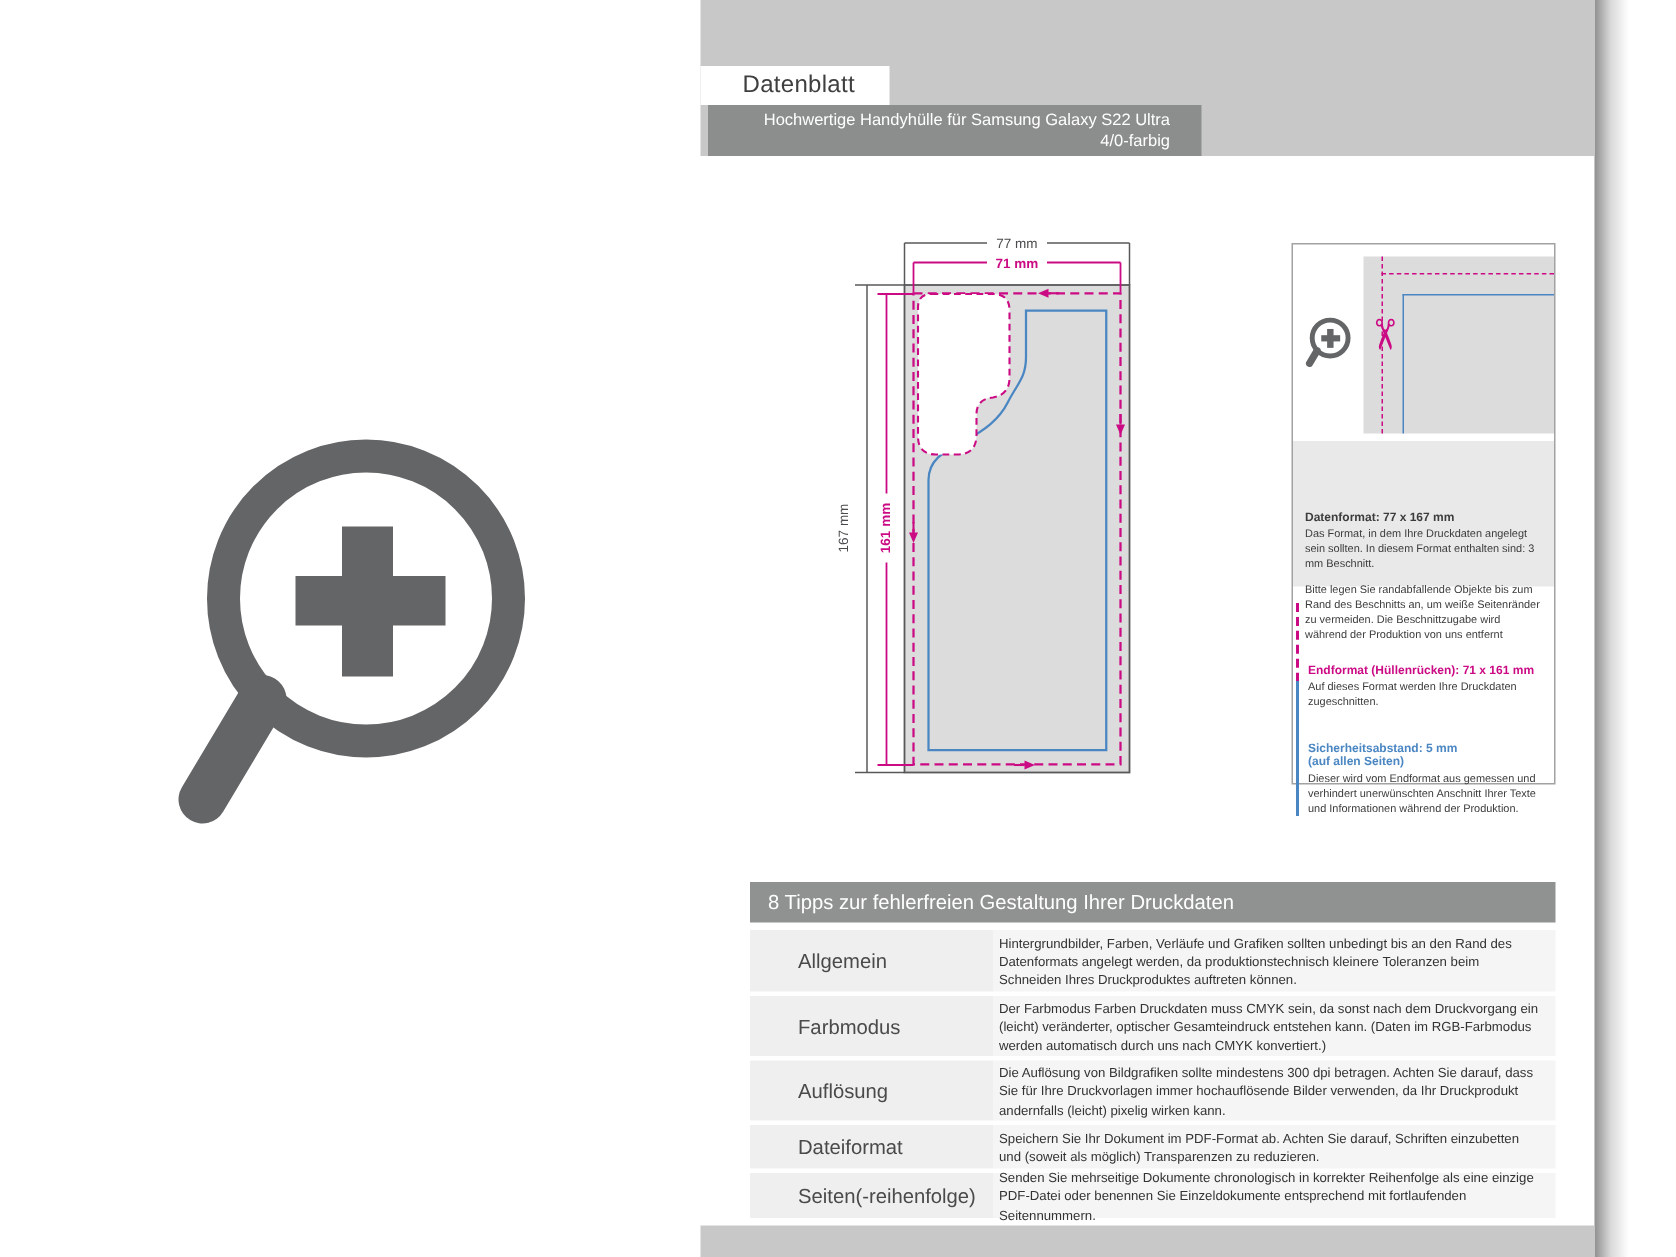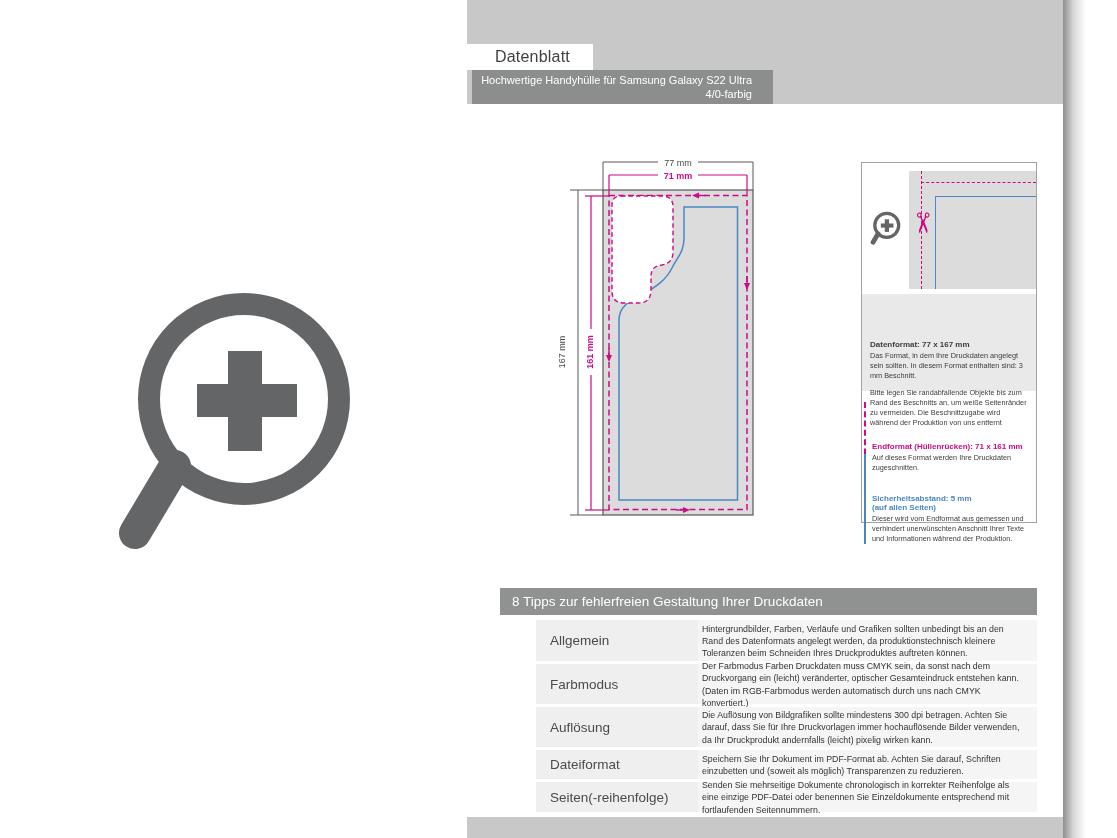--- a/index.html
+++ b/index.html
@@ -8,21 +8,21 @@
 
   
   .page { position:absolute; left:467px; top:0; width:596px; height:838px; background:#ffffff; }
   .page-shadow { position:absolute; left:1063px; top:0; width:24px; height:838px;
     background:linear-gradient(to right,#8f8f8f,#d9d9d9 45%,#ffffff 95%); }
 
   
   .header-gray { position:absolute; left:467px; top:0; width:596px; height:104px; background:#c8c8c8; }
   .tab { position:absolute; left:467px; top:44px; width:126px; height:26px; background:#ffffff;
     color:#3f3f3f; font-size:16px; line-height:26px; padding-left:28px; letter-spacing:.2px; }
-  .title-band { position:absolute; left:472px; top:70px; width:301px; height:34px; background:#8b8e8d;
+  .title-band { position:absolute; left:472px; top:70px; width:329px; height:34px; background:#8b8e8d;
     color:#ffffff; text-align:right; padding:3px 21px 0 8px; }
   .title-band .l1 { font-size:11px; line-height:14px; }
   .title-band .l2 { font-size:11px; line-height:14px; }
 
   
   .footer-band { position:absolute; left:467px; top:817px; width:596px; height:21px; background:#c8c8c8; }
 
   
   .drawing { position:absolute; left:548px; top:150px; }
 
@@ -48,21 +48,21 @@
     border-left:2.5px solid #4a86c2; }
   .sa-block .info-h { color:#4a86c2; margin-bottom:0; }
   .sa-block .info-h2 { font-size:8px; font-weight:bold; color:#4a86c2; margin-bottom:2px; }
 
   
   .tips-title { position:absolute; left:500px; top:588px; width:537px; height:27px; background:#8f9291;
     color:#ffffff; font-size:13.5px; line-height:27px; padding-left:12px; }
   .tips { position:absolute; left:500px; top:620px; width:537px; }
   .tip-row { display:flex; margin-bottom:3px; }
   .tip-label { width:162px; background:#efefef; color:#4a4a4a; font-size:13.5px;
-    display:flex; align-items:center; padding-left:14px; flex:none;margin-left:36px; }
+    display:flex; align-items:center; padding-left:32px; flex:none; }
   .tip-text { flex:1; background:#f5f5f5; color:#333333; font-size:8.8px; line-height:1.4;
     padding:4px 10px 3px 4px; display:flex; align-items:center; }
   .h42 { height:41px; } .h40 { height:40px; } .h29 { height:29px; } .h31 { height:30px; }
 
   
   .big-loupe { position:absolute; left:95px; top:285px; }
 
   svg text { font-family:"Liberation Sans", sans-serif; }
 </style>
 </head>

